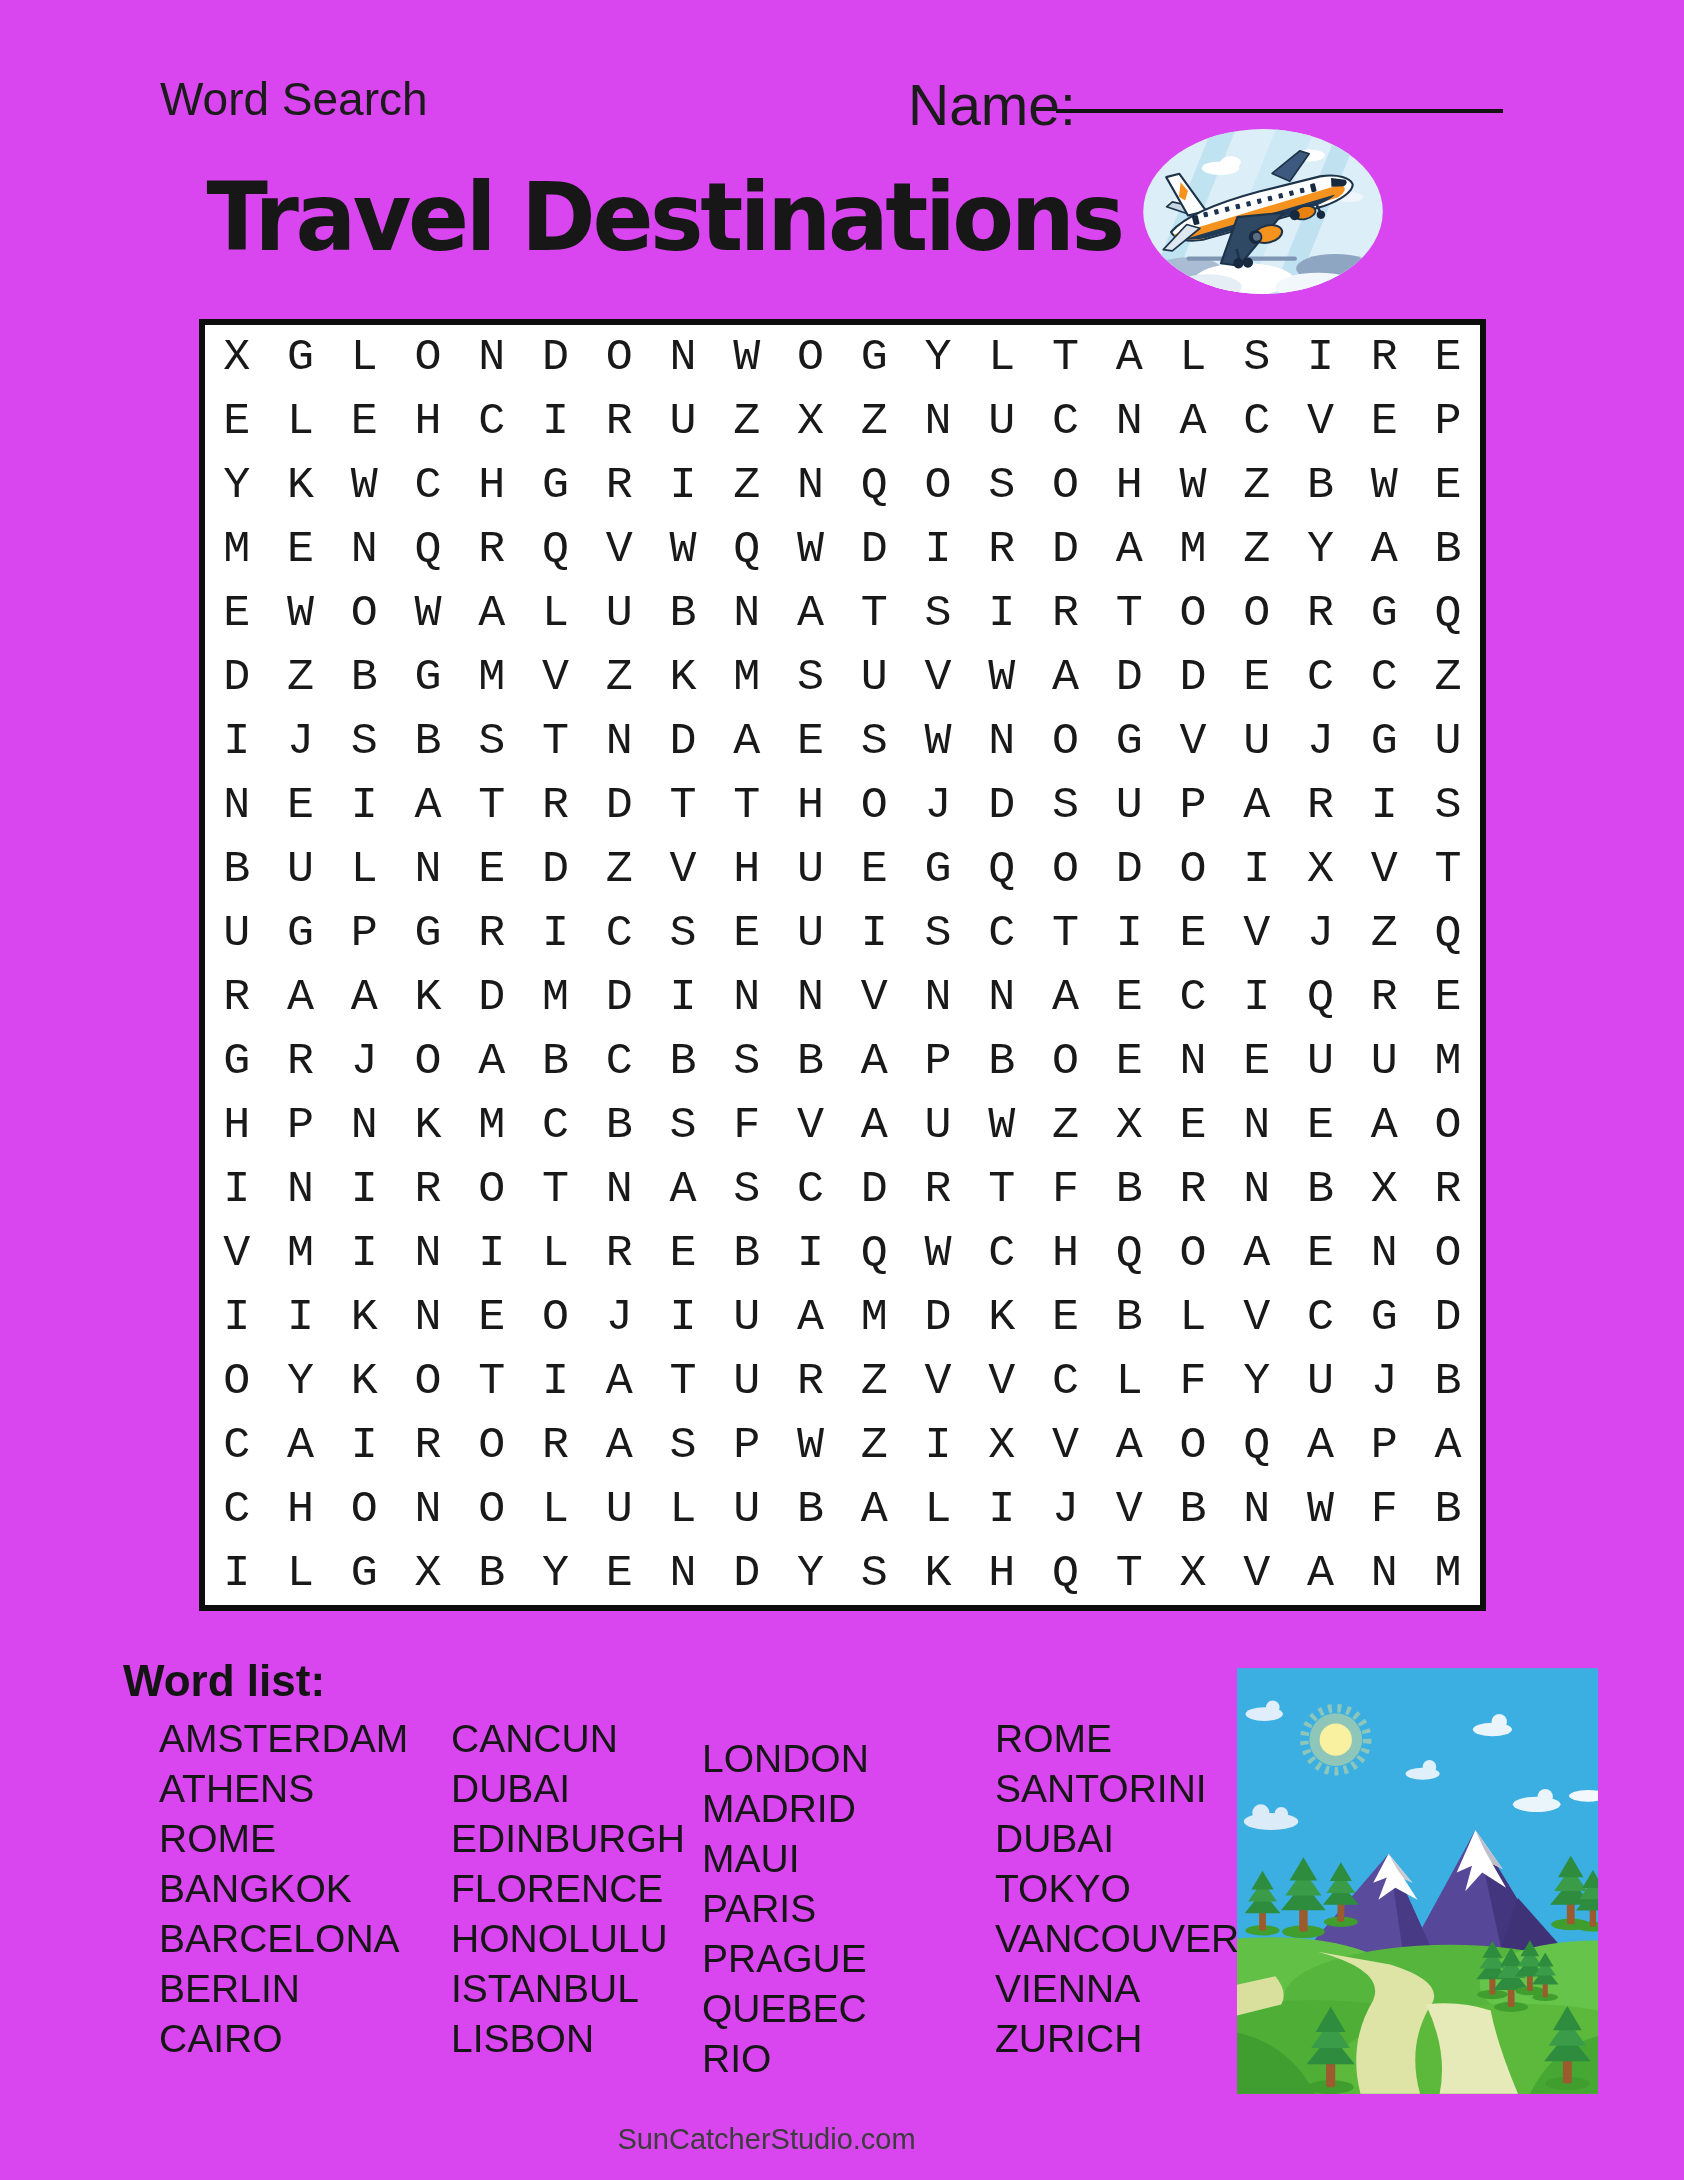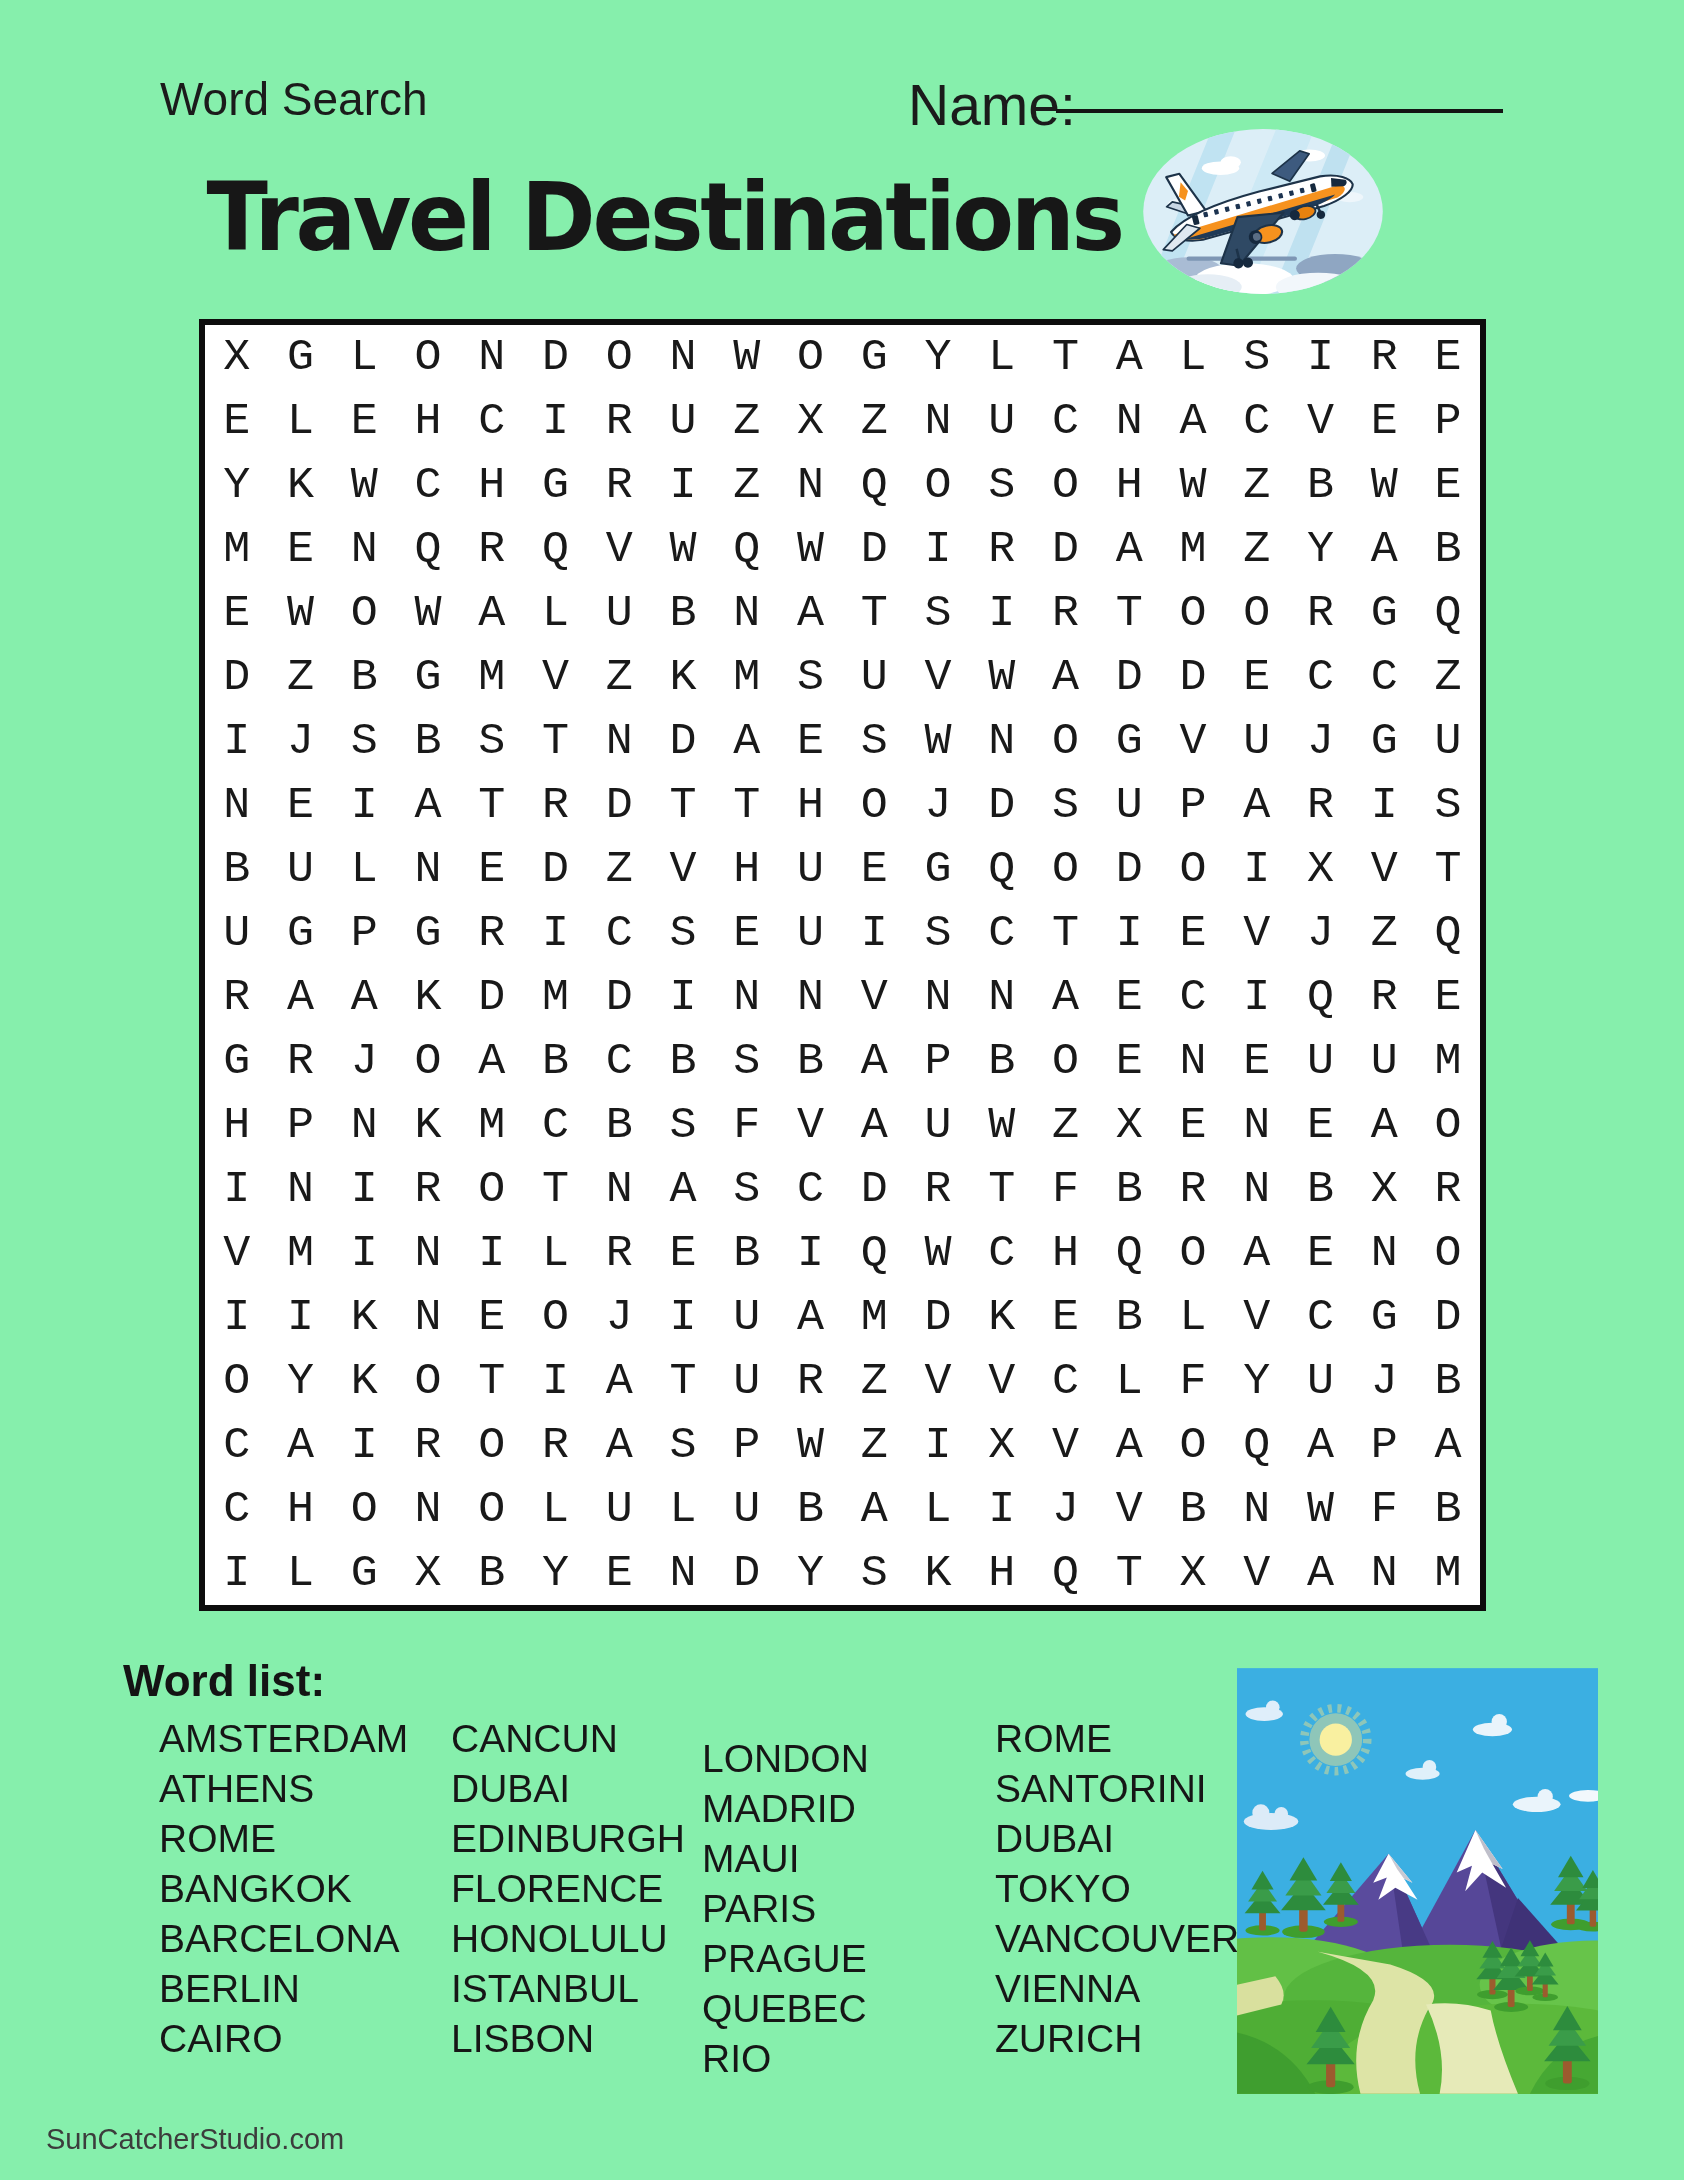--- a/index.html
+++ b/index.html
@@ -1,16 +1,16 @@
 <!DOCTYPE html>
 <html style="font-size:13.6px"><head>
 <meta charset="utf-8">
 <style>
   html,body{margin:0;padding:0;background:#ffffff;}
-  .page{position:relative;width:1685px;height:2181px;background:#86efac;overflow:hidden;font-family:"Liberation Sans",sans-serif;}
+  .page{position:relative;width:1685px;height:2181px;background:#d946ef;overflow:hidden;font-family:"Liberation Sans",sans-serif;}
 
   .ws-label{position:absolute;left:160px;top:72px;font-size:46px;color:#1b1b1b;}
   .name-label{position:absolute;left:908px;top:72px;font-size:57px;color:#1b1b1b;}
   .name-line{position:absolute;left:1056px;top:109px;width:447px;height:4.3px;background:#141414;}
 
   .title{position:absolute;left:204px;top:165px;width:920px;text-align:center;
          font-family:"DejaVu Sans",sans-serif;font-weight:bold;font-size:90px;
          letter-spacing:-3.4px;color:#171717;transform:scaleY(1.04);white-space:nowrap;}
 
   .plane-svg{position:absolute;left:1135px;top:124px;width:256px;height:175px;}
@@ -20,22 +20,22 @@
             border:6.8px solid #0d0d0d;box-sizing:border-box;background:#ffffff;
             display:grid;grid-template-columns:repeat(20,1fr);grid-template-rows:repeat(20,1fr);}
   .cell{display:flex;align-items:center;justify-content:center;
         font-family:"Liberation Mono",monospace;font-size:45px;color:#191919;}
 
   .wl-heading{position:absolute;left:123px;top:1656px;font-size:44px;color:#141414;font-weight:bold;}
   .wcol{position:absolute;top:1714px;}
   .wcol0{left:159px;} .wcol1{left:451px;} .wcol2{left:702px;margin-top:20px;} .wcol3{left:995px;}
   .word{font-size:39px;line-height:50px;color:#161616;white-space:nowrap;}
 
-  .footer{position:absolute;left:0;top:2123px;width:1533px;
-          font-size:29px;color:#3c3c3c;padding-left:46px;}
+  .footer{position:absolute;left:0;top:2123px;width:1533px;text-align:center;
+          font-size:29px;color:#3c3c3c;}
 </style>
 </head>
 <body>
 
 <div class="page">
 
   <div class="ws-label">Word Search</div>
   <div class="name-label">Name:</div>
   <div class="name-line"></div>
 

